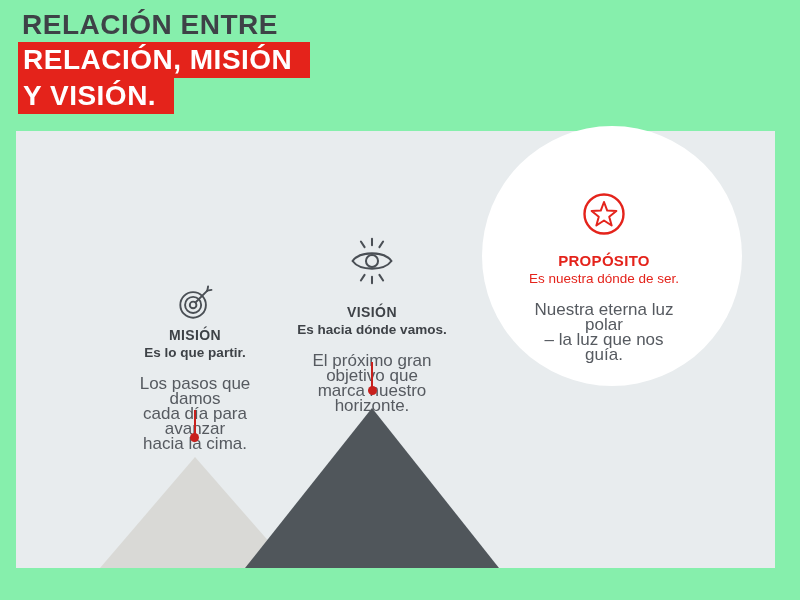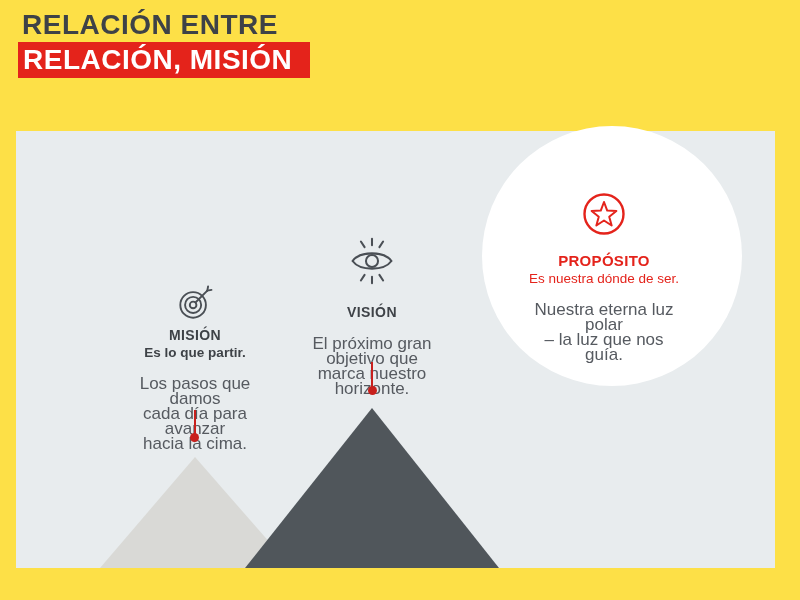--- a/index.html
+++ b/index.html
@@ -1,17 +1,17 @@
 <!DOCTYPE html>
 <html style="--accent-red: #e4231b; --connector-red: #c8201d; --panel-bg: #e8ecee; --circle-white: #ffffff; --light-mountain: #d9d9d6; --dark-mountain: #50565b; --heading-dark: #3e4247; --body-gray: #565a60; --icon-gray: #4a4f55; --footer-dark: #2e3136;"><head>
 <meta charset="utf-8">
 <style>
   html,body{margin:0;padding:0;background:#fff;}
   .canvas{
-    position:relative;width:800px;height:600px;overflow:hidden;background:#fde047;
+    position:relative;width:800px;height:600px;overflow:hidden;background:#86efac;
     font-family:"Liberation Sans",sans-serif;
   }
   
   .title{position:absolute;left:18px;top:8px;}
   .title-dark{
     font-size:28px;font-weight:bold;color:var(--heading-dark);
     letter-spacing:.5px;padding-left:4px;line-height:34px;
   }
   .red-row{margin-top:0;line-height:0;}
   .red-row:first-of-type{margin-top:3px;}
@@ -46,20 +46,21 @@
   .footer{position:absolute;left:22px;top:573px;font-size:15.5px;color:var(--footer-dark);}
 </style>
 </head>
 <body>
 
 <div class="canvas">
 
   <header class="title">
     <div class="title-dark">RELACIÓN ENTRE</div>
     <div class="red-row"><span class="red-line">RELACIÓN, MISIÓN</span></div>
+    <div class="red-row"><span class="red-line">Y VISIÓN.</span></div>
   </header>
 
   <div class="panel"></div>
 
   <div class="halo"></div>
 
   <svg class="mountains" viewBox="16 131 759 437" aria-hidden="true">
     <polygon class="mt-light" points="100,568 195,457 292,568"></polygon>
     <polygon class="mt-dark" points="245,568 372,408 499,568"></polygon>
   </svg>
@@ -91,20 +92,21 @@
         <circle cx="24" cy="27" r="6.5"></circle>
         <line x1="24" y1="3" x2="24" y2="10"></line>
         <line x1="12" y1="6" x2="16" y2="12"></line>
         <line x1="36" y1="6" x2="32" y2="12"></line>
         <line x1="24" y1="51" x2="24" y2="44"></line>
         <line x1="12" y1="48" x2="16" y2="42"></line>
         <line x1="36" y1="48" x2="32" y2="42"></line>
       </g>
     </svg>
     <h3>VISIÓN</h3>
+    <p class="sub">Es hacia dónde vamos.</p>
     <p class="desc">El próximo gran objetivo que
 marca nuestro horizonte.</p>
   </section>
   <div class="conn-line" style="left:371px;top:362px;"></div>
   <div class="conn-dot" style="left:368px;top:386px;"></div>
 
   <section class="item item-proposito" style="left:514px;top:192px;">
     <svg class="icon" width="44" height="44" viewBox="0 0 44 44" aria-hidden="true">
       <g fill="none" stroke="currentColor" stroke-linejoin="round">
         <circle cx="22" cy="22" r="19.5" stroke-width="2.4"></circle>

